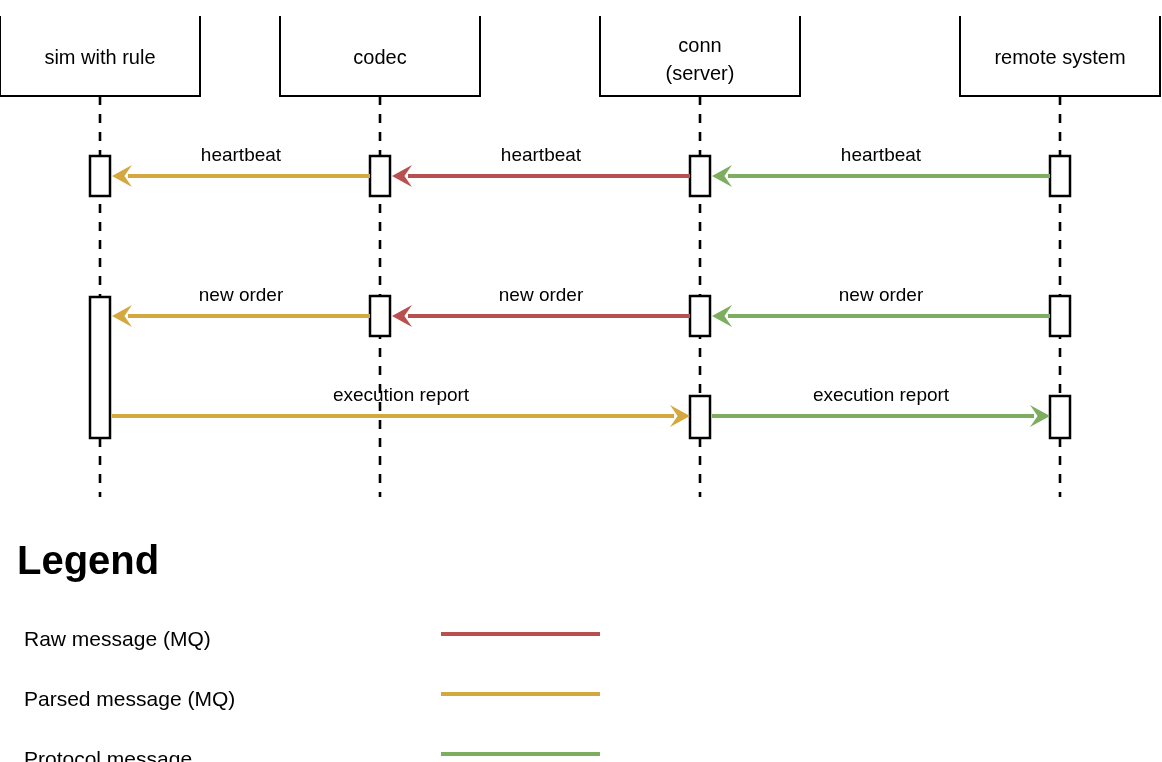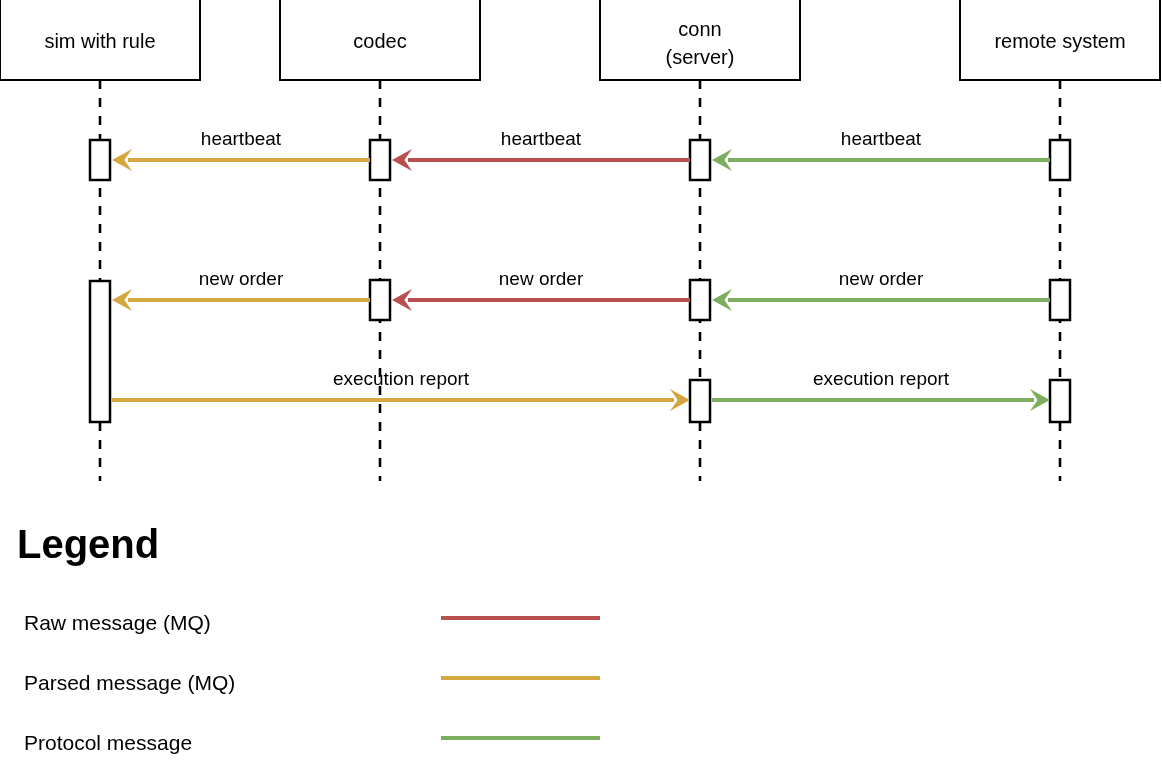--- a/index.html
+++ b/index.html
@@ -10,20 +10,21 @@
   body {
     width: 1162px;
     height: 762px;
     font-family: "Liberation Sans", sans-serif;
     overflow: hidden;
   }
   #root {
     position: relative;
     width: 1162px;
     height: 546px;
+    margin-top: 16px;
   }
   svg.diagram {
     position: absolute;
     top: 0;
     left: 0;
     width: 1162px;
     height: 762px;
     display: block;
   }
   .lifeline-box {

